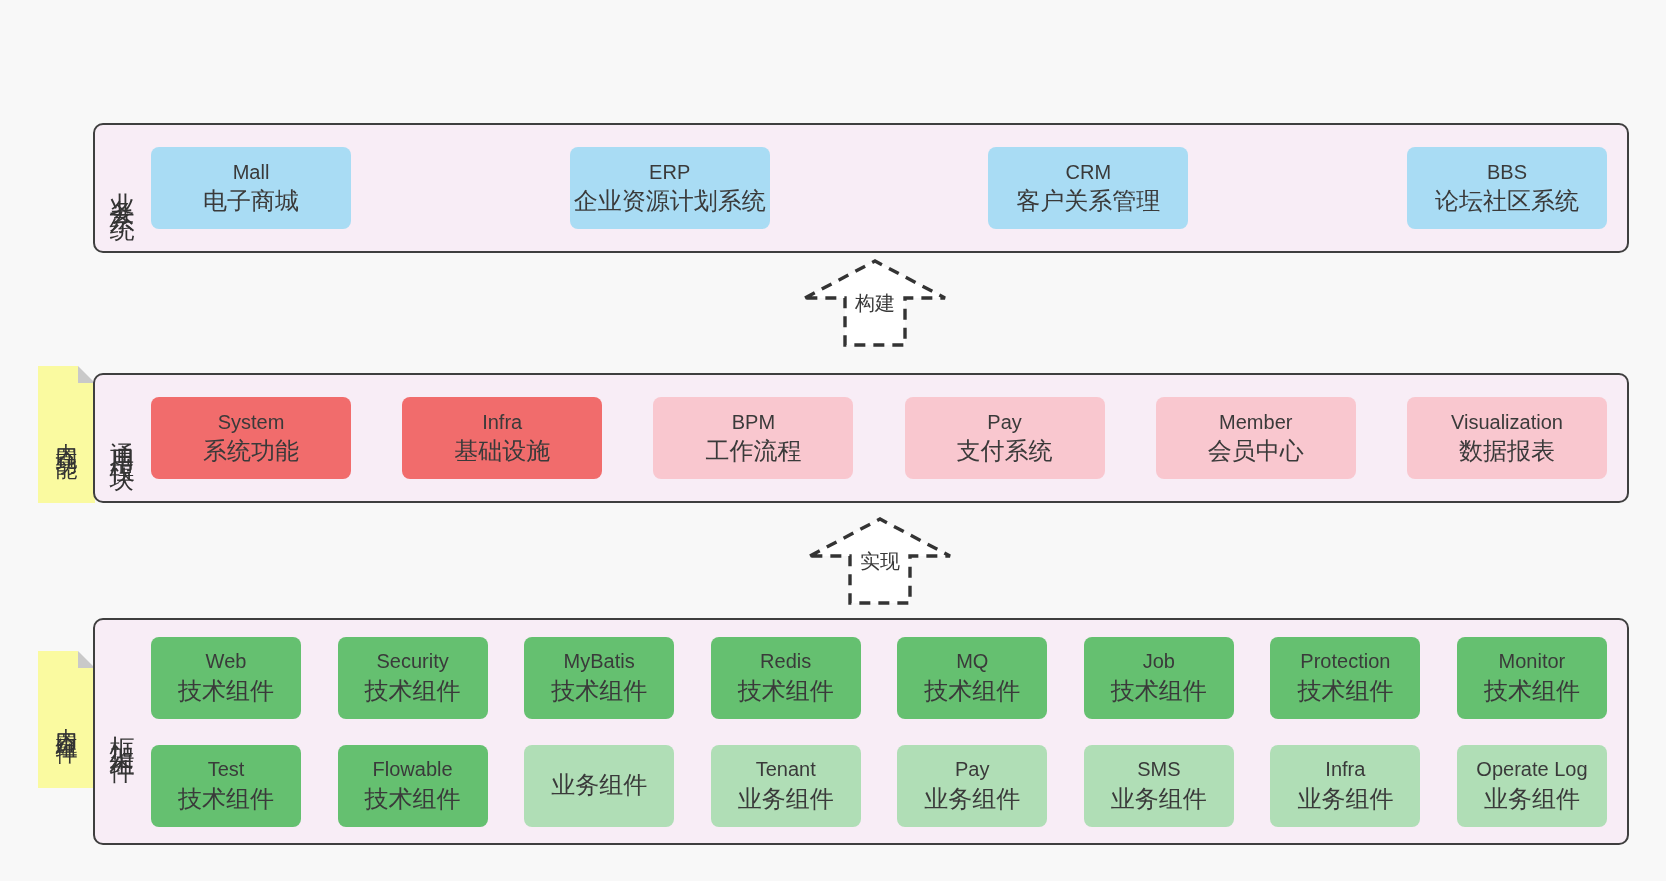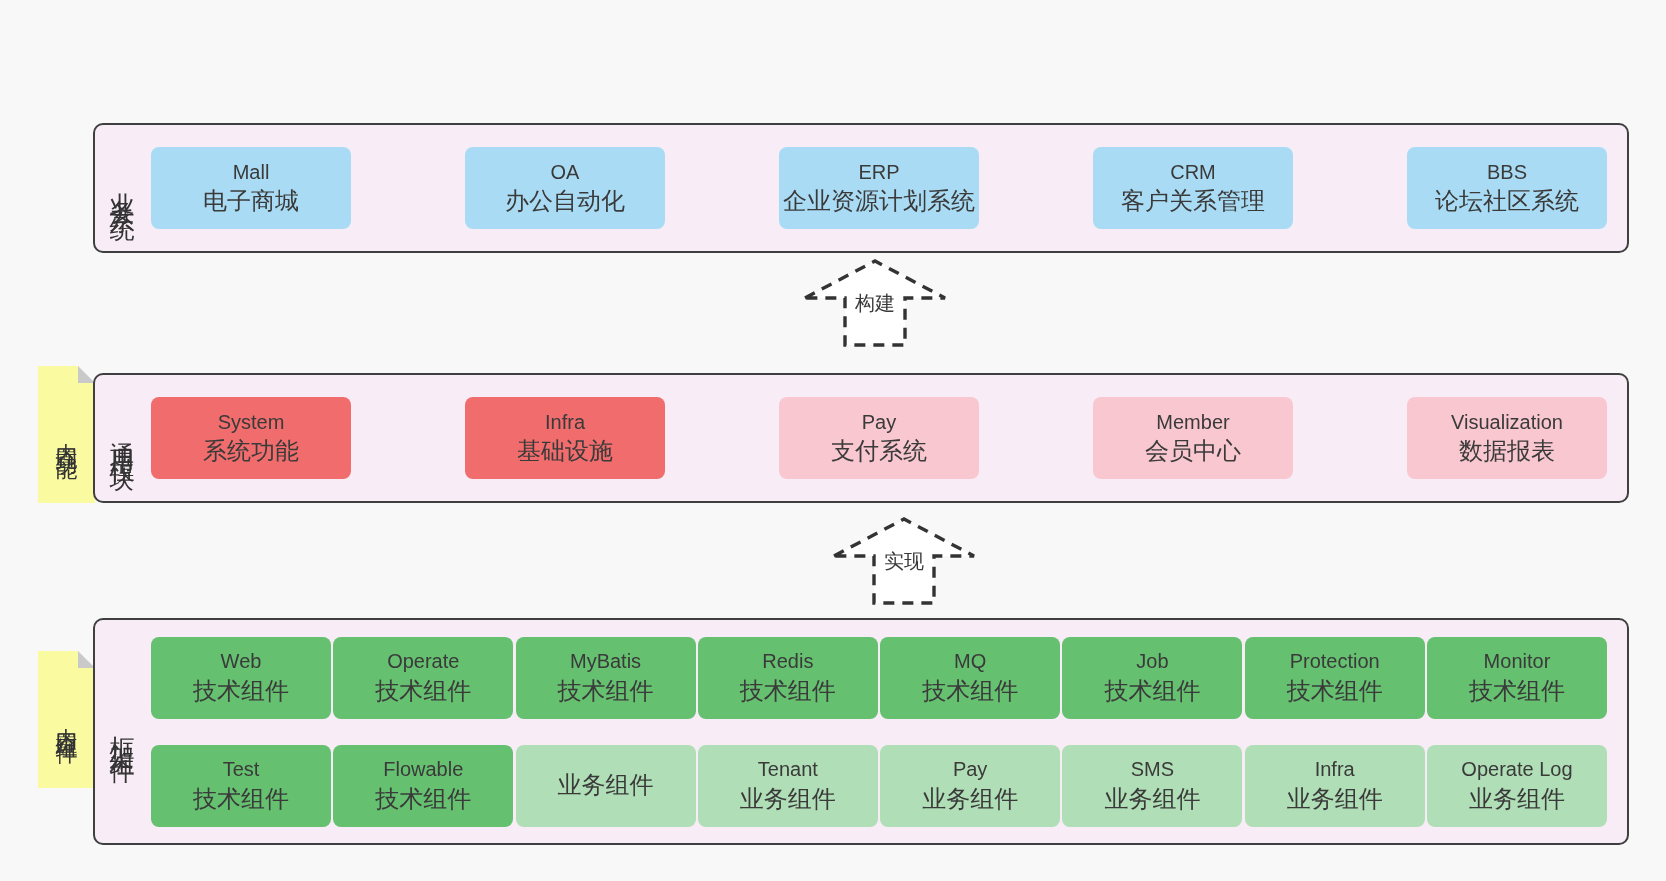--- a/index.html
+++ b/index.html
@@ -31,21 +31,21 @@
   .rows{flex:1;display:flex;flex-direction:column;justify-content:center;gap:26px;padding-right:20px;}
   .rowline{display:flex;justify-content:space-between;}
 
   .box{
     width:200px;height:82px;border-radius:8px;
     display:flex;flex-direction:column;align-items:center;justify-content:center;
     text-align:center;line-height:1.34;padding:2px 4px;box-sizing:border-box;
   }
   .box .t{font-size:20px;}
   .box .s{font-size:24px;}
-  .layer-3 .box{width:180px;}
+  .layer-3 .box{width:150px;}
   .box.blue{background:var(--blue,#a9dcf4);}
   .box.red{background:var(--red,#f16c6c);}
   .box.pink{background:var(--pink,#f9c7cf);}
   .box.green{background:var(--green,#65c070);}
   .box.green-light{background:var(--green-light,#b0deb6);}
 
   .sticky{
     position:absolute;width:57px;z-index:1;
     background:var(--sticky-bg,#fafaa0);
     display:flex;align-items:center;justify-content:center;
@@ -54,21 +54,21 @@
   }
   .sticky-1{left:38px;top:366px;height:137px;}
   .sticky-2{left:38px;top:651px;height:137px;}
   .fold{
     position:absolute;top:0;right:0;width:17px;height:17px;
     background:linear-gradient(to top right,var(--sticky-fold,#c9c9c9) 49%,var(--page-bg,#f8f8f8) 51%);
   }
 
   .arrow{position:absolute;z-index:3;}
   .arrow-1{left:801px;top:256px;}
-  .arrow-2{left:830px;top:514px;}
+  .arrow-2{left:806px;top:514px;}
   .arrow svg text{font-size:20px;fill:#3a3a3a;font-family:"Liberation Sans",sans-serif;}
 </style>
 </head>
 <body>
 
 <div class="canvas">
 
   <div class="sticky sticky-1">
     <span>内置功能</span>
     <span class="fold"></span>
@@ -77,24 +77,20 @@
     <span>内置组件</span>
     <span class="fold"></span>
   </div>
 
   <div class="layer layer-1">
     <div class="layer-label">业务系统</div>
     <div class="boxes">
       <div class="box blue">
         <div class="t">Mall</div>
         <div class="s">电子商城</div>
-      </div>
-      <div class="box blue">
-        <div class="t">OA</div>
-        <div class="s">办公自动化</div>
       </div>
       <div class="box blue">
         <div class="t">ERP</div>
         <div class="s">企业资源计划系统</div>
       </div>
       <div class="box blue">
         <div class="t">CRM</div>
         <div class="s">客户关系管理</div>
       </div>
       <div class="box blue">
@@ -116,20 +112,24 @@
     <div class="boxes">
       <div class="box red">
         <div class="t">System</div>
         <div class="s">系统功能</div>
       </div>
       <div class="box red">
         <div class="t">Infra</div>
         <div class="s">基础设施</div>
       </div>
       <div class="box pink">
+        <div class="t">BPM</div>
+        <div class="s">工作流程</div>
+      </div>
+      <div class="box pink">
         <div class="t">Pay</div>
         <div class="s">支付系统</div>
       </div>
       <div class="box pink">
         <div class="t">Member</div>
         <div class="s">会员中心</div>
       </div>
       <div class="box pink">
         <div class="t">Visualization</div>
         <div class="s">数据报表</div>
@@ -146,21 +146,21 @@
 
   <div class="layer layer-3">
     <div class="layer-label">框架组件</div>
     <div class="rows">
       <div class="rowline">
         <div class="box green">
           <div class="t">Web</div>
           <div class="s">技术组件</div>
         </div>
         <div class="box green">
-          <div class="t">Operate</div>
+          <div class="t">Security</div>
           <div class="s">技术组件</div>
         </div>
         <div class="box green">
           <div class="t">MyBatis</div>
           <div class="s">技术组件</div>
         </div>
         <div class="box green">
           <div class="t">Redis</div>
           <div class="s">技术组件</div>
         </div>

